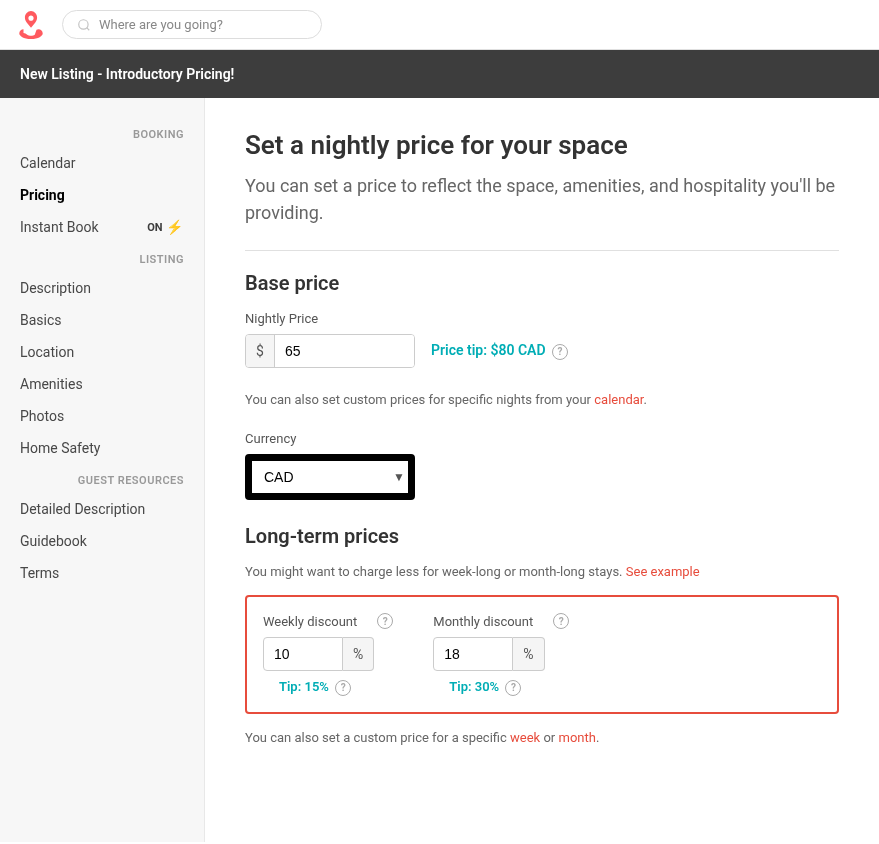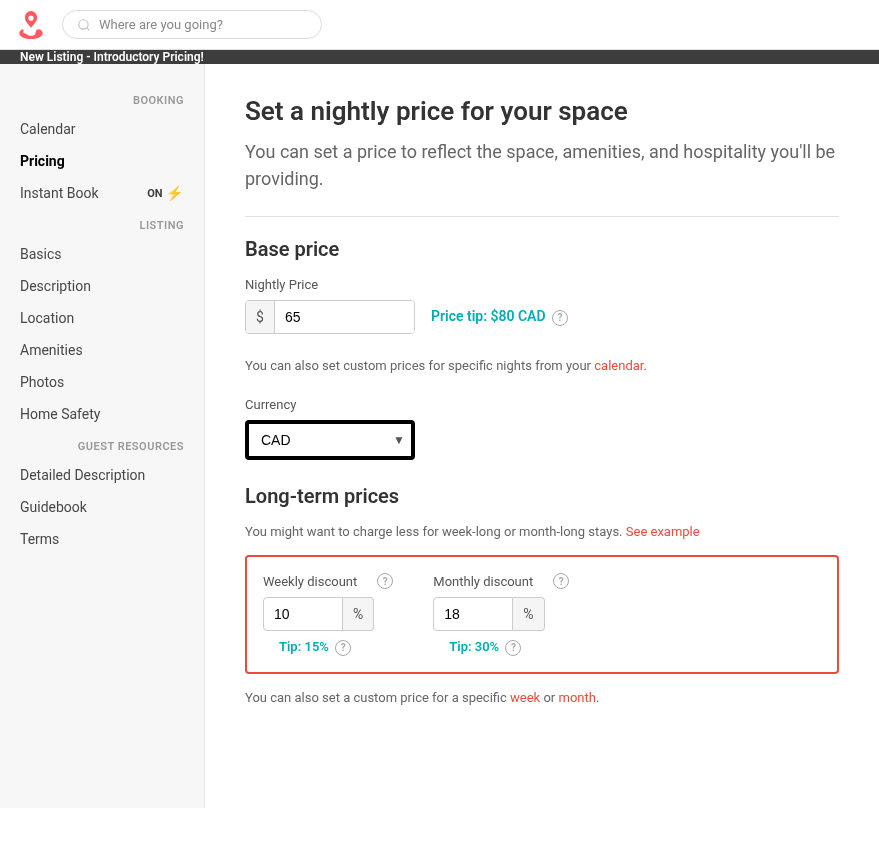--- a/index.html
+++ b/index.html
@@ -36,22 +36,22 @@
     }
     .search-placeholder {
       font-size: 13px;
       color: #888;
     }
 
     
     .banner {
       background: #3d3d3d;
       color: #fff;
-      padding: 0 20px;
-      font-size: 12px;
+      padding: 16px 20px;
+      font-size: 14px;
       font-weight: 600;
     }
 
     
     .layout {
       display: flex;
       min-height: calc(100vh - 100px);
     }
 
     
@@ -205,21 +205,21 @@
     }
     .currency-select-wrapper {
       position: relative;
       display: inline-block;
       width: 170px;
     }
     .currency-select {
       appearance: none;
       width: 100%;
       padding: 8px 32px 8px 12px;
-      border: 4px solid #000000;
+      border: 7px solid #000000;
       border-radius: 4px;
       font-size: 14px;
       background: #fff;
       cursor: pointer;
       outline: none;
     }
     .select-arrow {
       position: absolute;
       right: 10px;
       top: 50%;
@@ -334,24 +334,24 @@
     <div class="sidebar-item">
       <span>Instant Book</span>
       <div class="instant-book-badge">
         <span class="instant-book-on">ON</span>
         <span class="bolt-icon">⚡</span>
       </div>
     </div>
 
     <div class="sidebar-section-label">Listing</div>
     <div class="sidebar-item">
+      <span>Description</span>
+    </div>
+    <div class="sidebar-item">
       <span>Basics</span>
-    </div>
-    <div class="sidebar-item">
-      <span>Description</span>
     </div>
     <div class="sidebar-item">
       <span>Location</span>
     </div>
     <div class="sidebar-item">
       <span>Amenities</span>
     </div>
     <div class="sidebar-item">
       <span>Photos</span>
     </div>

